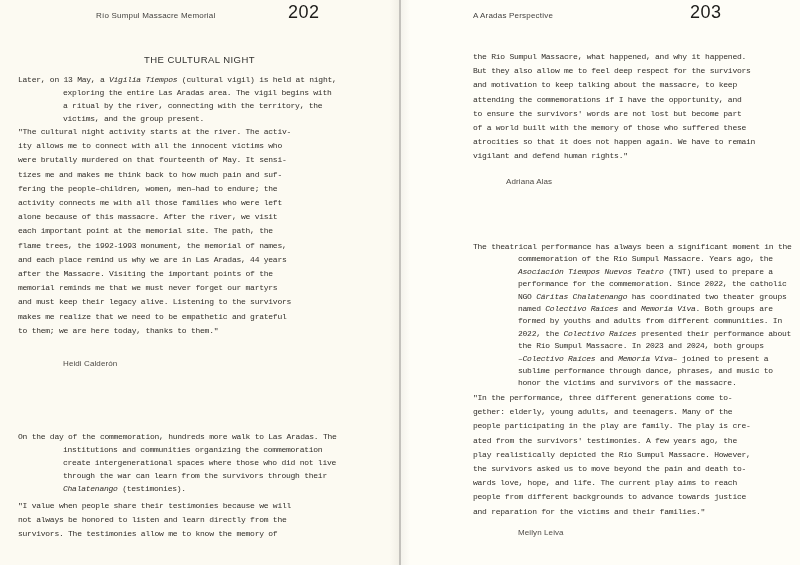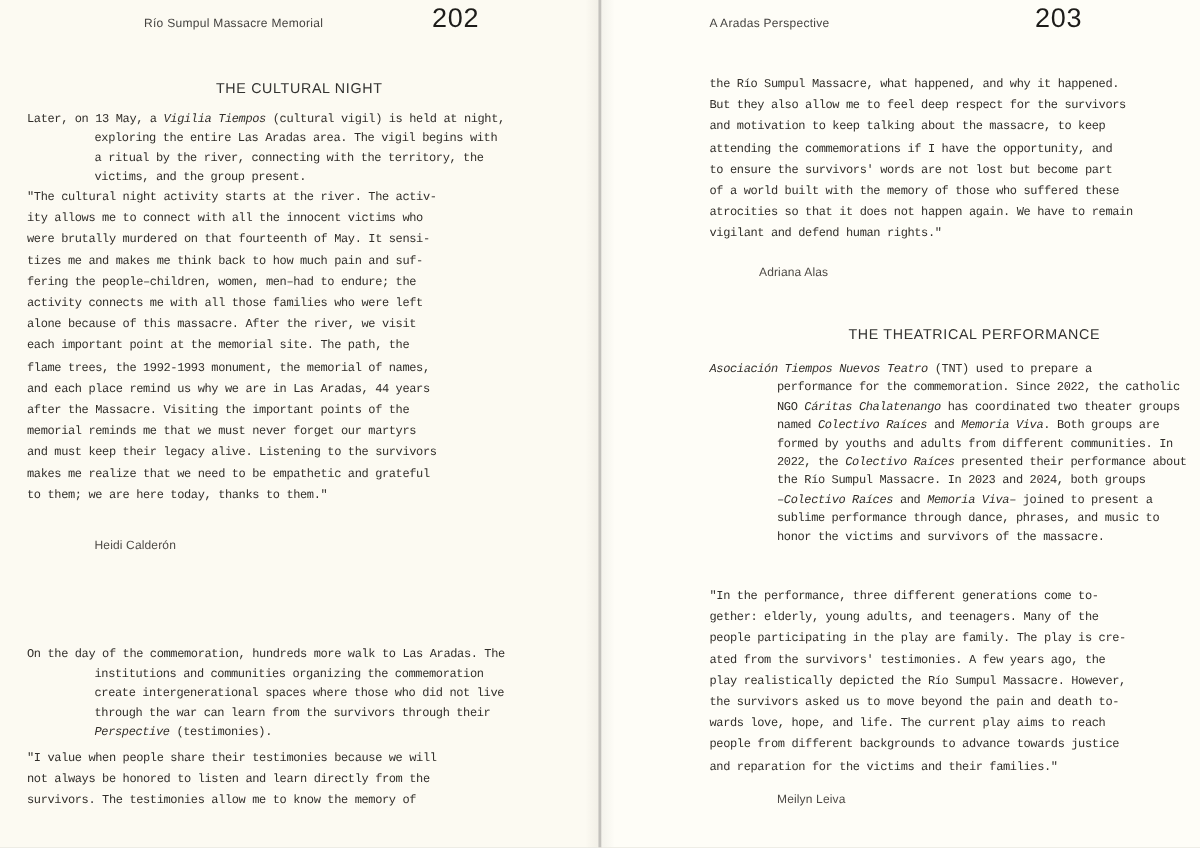--- a/index.html
+++ b/index.html
@@ -100,21 +100,21 @@
 memorial reminds me that we must never forget our martyrs
 and must keep their legacy alive. Listening to the survivors
 makes me realize that we need to be empathetic and grateful
 to them; we are here today, thanks to them."</span></div>
     <div class="attribution a1">Heidi Calderón</div>
 
     <div class="body-text intro i2"><span>On the day of the commemoration, hundreds more walk to Las Aradas. The
 institutions and communities organizing the commemoration
 create intergenerational spaces where those who did not live
 through the war can learn from the survivors through their
-</span><i>Perspective</i><span> (testimonies).</span></div>
+</span><i>Chalatenango</i><span> (testimonies).</span></div>
     <div class="body-text quote q2"><span>"I value when people share their testimonies because we will
 not always be honored to listen and learn directly from the
 survivors. The testimonies allow me to know the memory of</span></div>
   </section>
 
   <div class="spine"></div>
 
   <section class="page page-right">
     <div class="running-header">A Aradas Perspective</div>
     <div class="page-number">203</div>
@@ -122,22 +122,23 @@
     <div class="body-text quote rq1"><span>the Río Sumpul Massacre, what happened, and why it happened.
 But they also allow me to feel deep respect for the survivors
 and motivation to keep talking about the massacre, to keep
 attending the commemorations if I have the opportunity, and
 to ensure the survivors' words are not lost but become part
 of a world built with the memory of those who suffered these
 atrocities so that it does not happen again. We have to remain
 vigilant and defend human rights."</span></div>
     <div class="attribution ra1">Adriana Alas</div>
 
-    <h2 class="section-title rt1">THE THEATRICAL PERFORMANCE</h2>
-    <div class="body-text intro tight ri1"><i>Asociación Tiempos Nuevos Teatro</i><span> (TNT) used to prepare a
+    <div class="body-text intro tight ri1"><span>The theatrical performance has always been a significant moment in the
+commemoration of the Río Sumpul Massacre. Years ago, the
+</span><i>Asociación Tiempos Nuevos Teatro</i><span> (TNT) used to prepare a
 performance for the commemoration. Since 2022, the catholic
 NGO </span><i>Cáritas Chalatenango</i><span> has coordinated two theater groups
 named </span><i>Colectivo Raíces</i><span> and </span><i>Memoria Viva</i><span>. Both groups are
 formed by youths and adults from different communities. In
 2022, the </span><i>Colectivo Raíces</i><span> presented their performance about
 the Río Sumpul Massacre. In 2023 and 2024, both groups
 –</span><i>Colectivo Raíces</i><span> and </span><i>Memoria Viva</i><span>– joined to present a
 sublime performance through dance, phrases, and music to
 honor the victims and survivors of the massacre.</span></div>
     <div class="body-text quote rq2"><span>"In the performance, three different generations come to-

